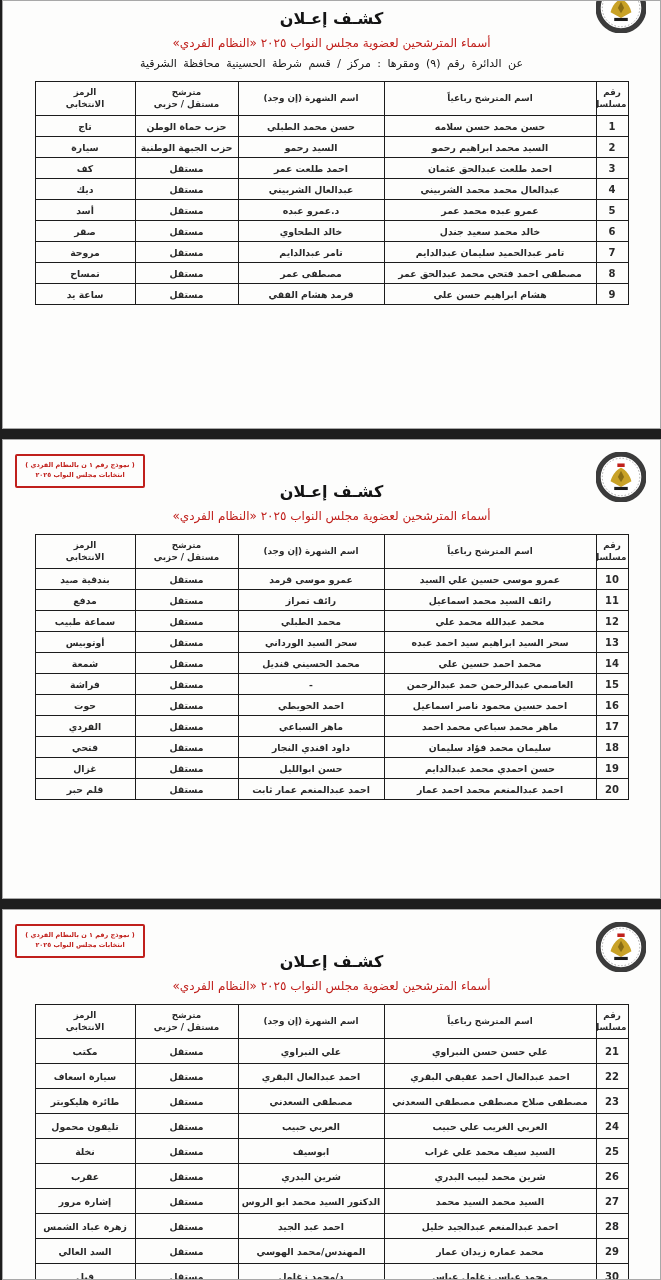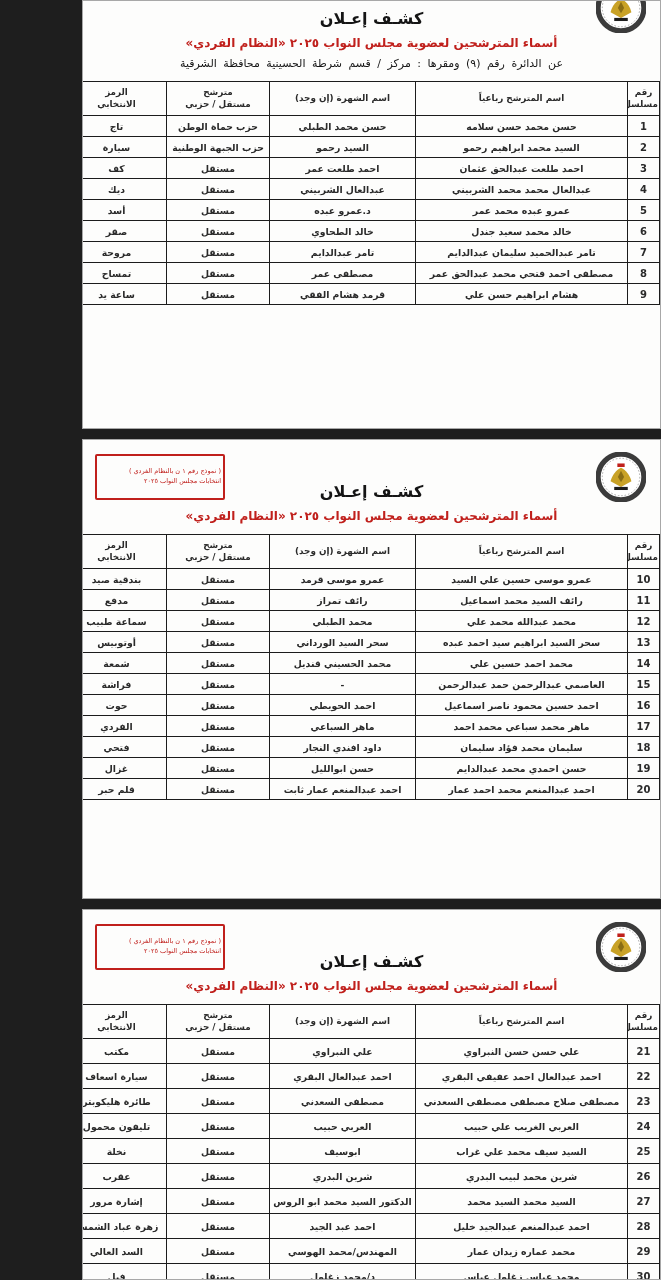--- a/index.html
+++ b/index.html
@@ -2,49 +2,49 @@
 <html lang="ar" dir="rtl"><head>
 <meta charset="utf-8">
 <style>
   html,body{margin:0;padding:0;}
   body{
     width:661px;height:1280px;overflow:hidden;
     background:#1e1e1e;
     font-family:"DejaVu Sans",sans-serif;
   }
   .page{
-    position:relative;width:579px;box-sizing:border-box;
+    position:relative;width:659px;box-sizing:border-box;
     background:#fdfdfc;border:1px solid #a8a8a8;
     direction:rtl;overflow:hidden;
   }
   .page-1{height:429px;}
   .page-2{height:460px;margin-top:10px;}
   .page-3{height:371px;margin-top:10px;}
 
   .logo{position:absolute;right:14px;width:50px;height:50px;}
   .page-1 .logo{top:-18px;}
   .page-2 .logo,.page-3 .logo{top:12px;}
 
   .stamp{
     position:absolute;left:12px;top:14px;width:122px;
     border:2px solid #c0201c;border-radius:2px;
-    padding:11px 2px;text-align:right;color:#c0201c;
-    font-weight:normal;font-size:6.5px;line-height:1.5;background:#fdfdfc;
+    padding:5px 2px;text-align:center;color:#c0201c;
+    font-weight:bold;font-size:6.5px;line-height:1.5;background:#fdfdfc;
   }
   .stamp span{display:block;}
 
   .title{
     text-align:center;font-weight:bold;color:#151515;
     font-size:16px;letter-spacing:.5px;
   }
   .page-1 .title{padding-top:8px;}
   .page-2 .title,.page-3 .title{padding-top:42px;}
 
   .sub-red{
-    text-align:center;font-weight:bold;color:#c0201c;
+    text-align:center;font-weight:normal;color:#c0201c;
     font-size:12px;margin-top:8px;
   }
   .district{
     text-align:center;font-weight:normal;color:#151515;
     font-size:11px;margin-top:7px;word-spacing:3px;
   }
 
   table.cand{
     width:593px;margin:11px auto 0;border-collapse:collapse;
     table-layout:fixed;direction:rtl;

